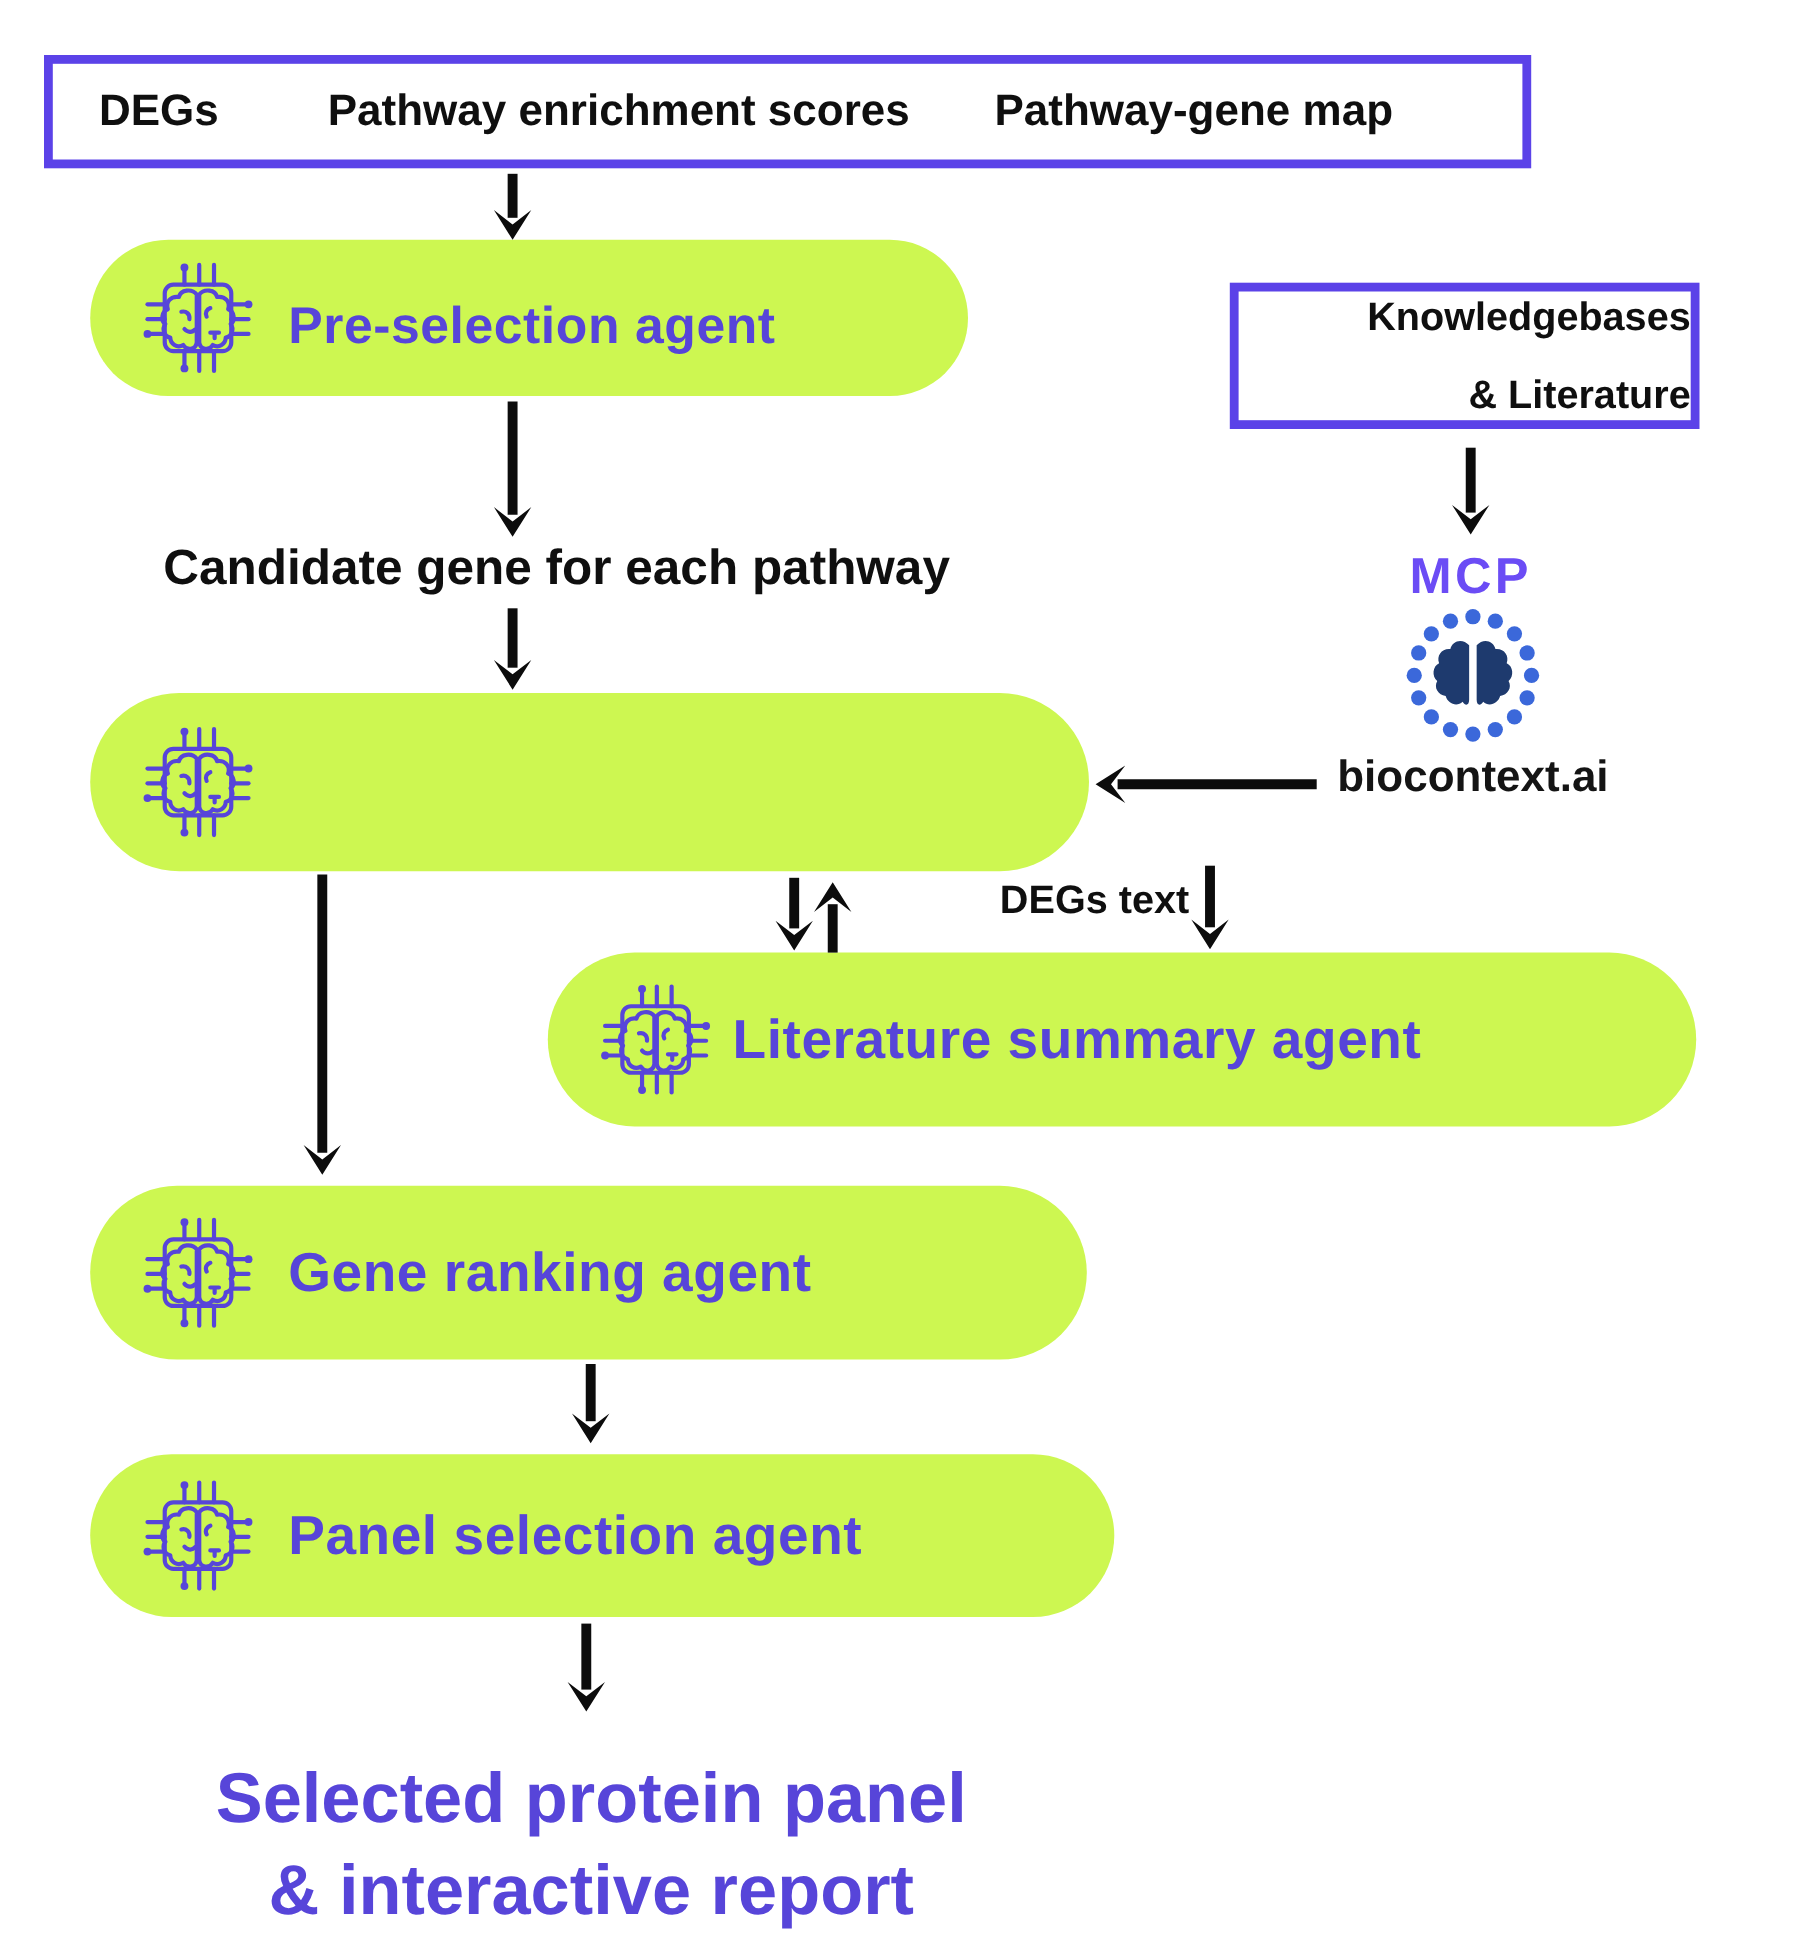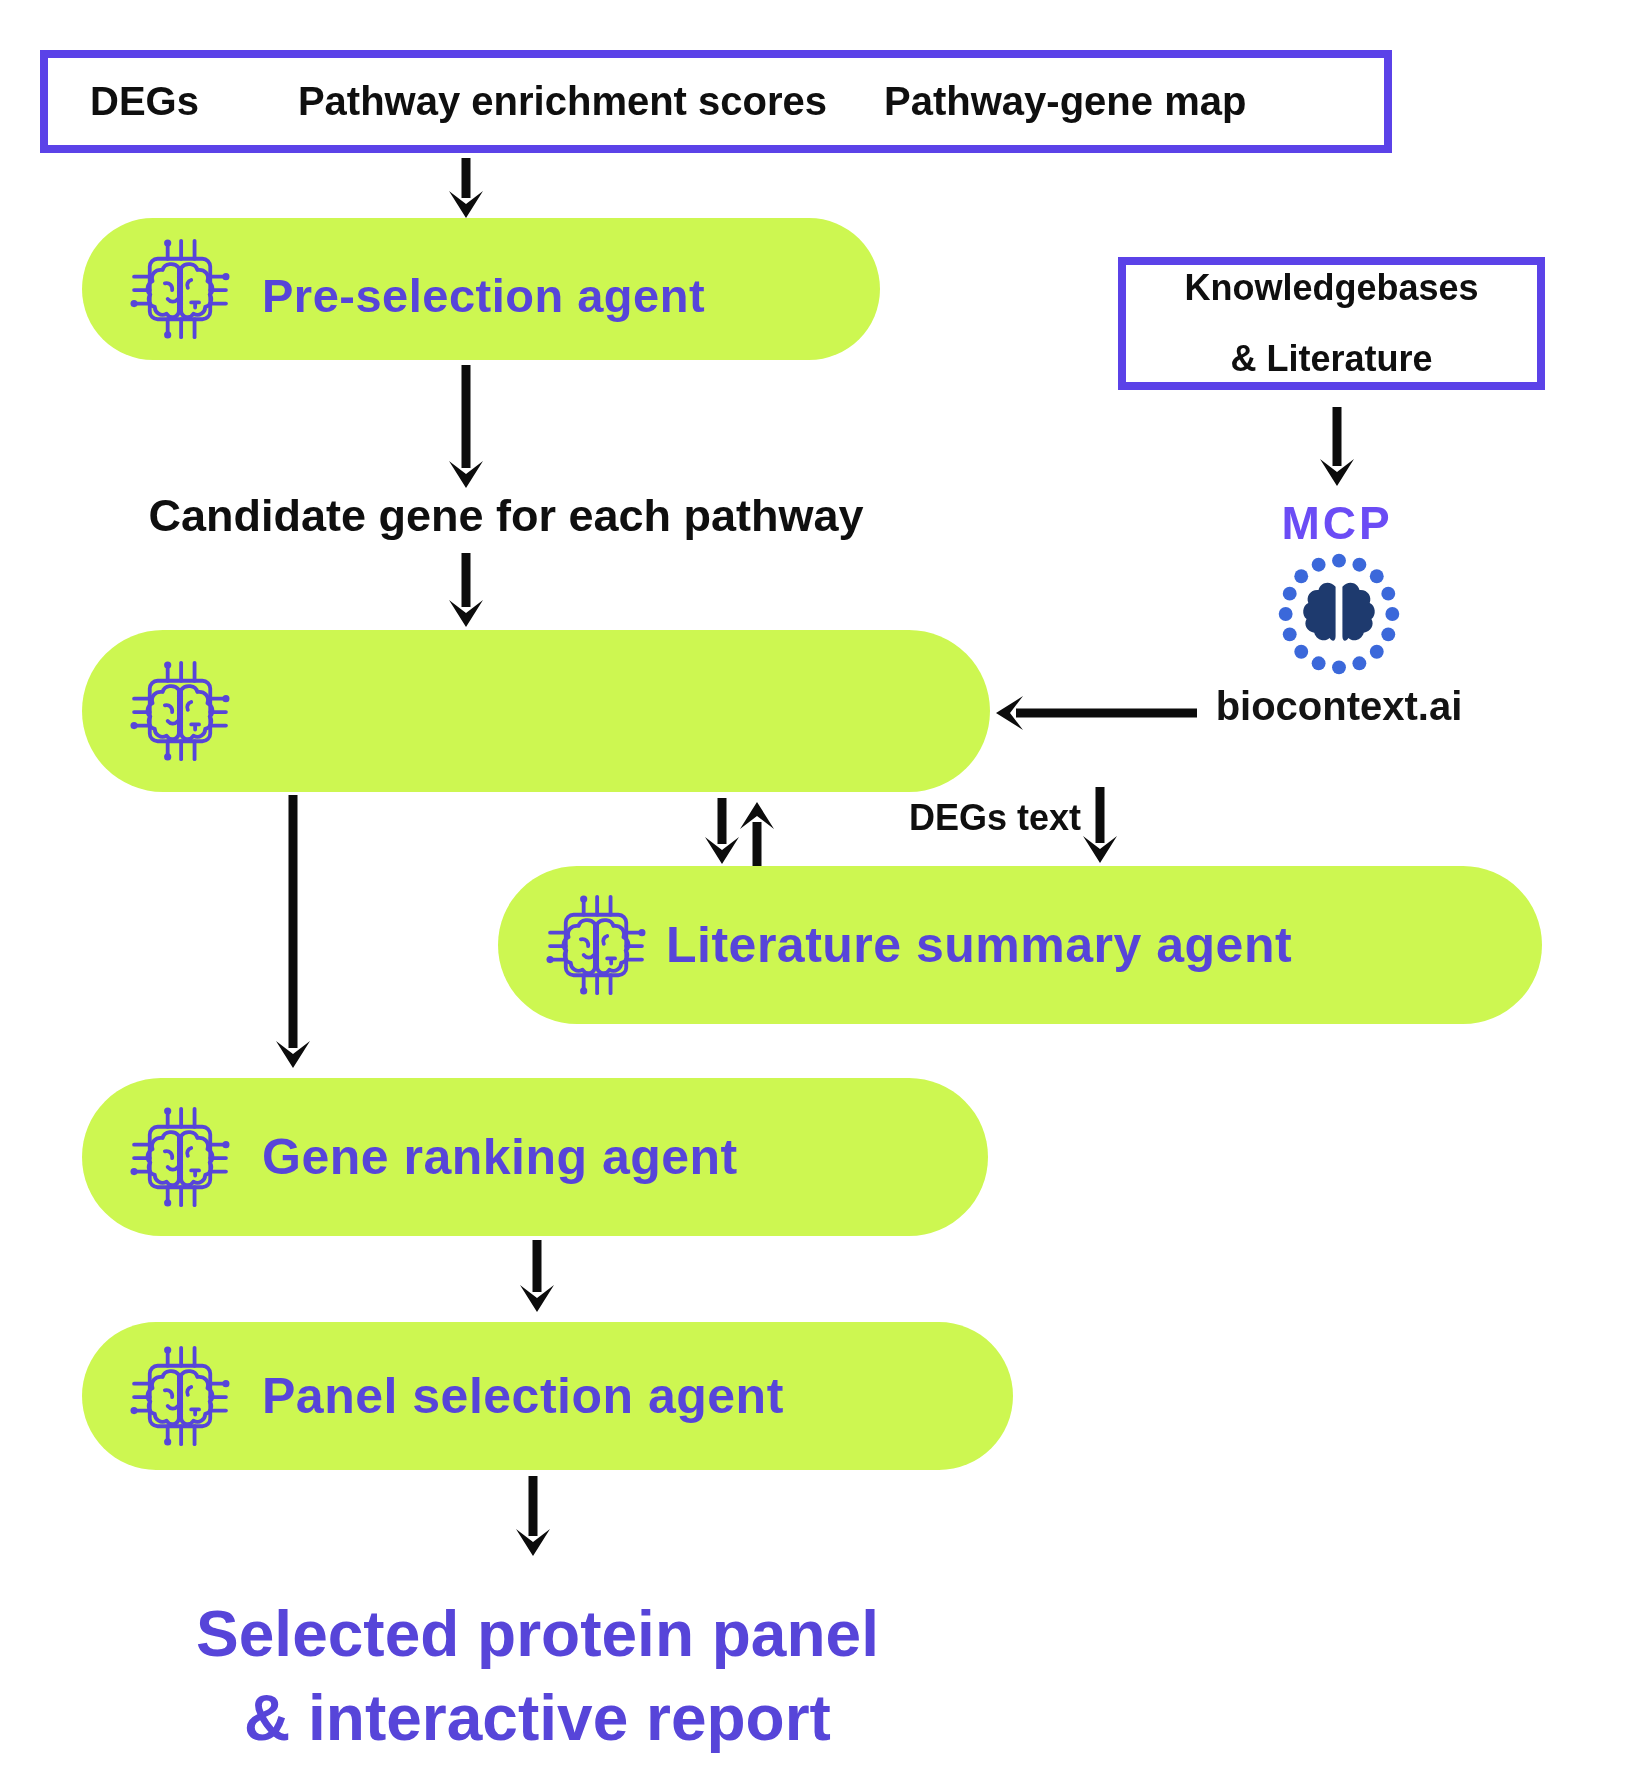--- a/index.html
+++ b/index.html
@@ -10,23 +10,23 @@
 
   
   .outline-box{
     position:absolute;box-sizing:border-box;border:8px solid #5b42e8;
     background:#ffffff;display:flex;align-items:center;gap:21px;
   }
   .inputs-box{left:40px;top:50px;width:1352px;height:103px;}
   .inputs-box span{font-weight:bold;font-size:40px;color:#0f0f0f;white-space:nowrap;}
   .inputs-box .i1{margin-left:42px;}
   .inputs-box .i2{margin-left:78px;}
-  .inputs-box .i3{margin-left:36px;}
-
-  .kb-box{left:1118px;top:257px;width:427px;height:133px;flex-direction:column;justify-content:center;}
+  .inputs-box .i3{margin-left:56px;}
+
+  .kb-box{left:1118px;top:257px;width:427px;height:133px;flex-direction:column;justify-content:center;align-items:flex-end;}
   .kb-box span{font-weight:bold;font-size:36px;line-height:1.38;color:#0f0f0f;text-align:center;white-space:nowrap;}
 
   
   .pill{
     position:absolute;background:#cdf751;display:flex;align-items:center;
     padding-left:42px;box-sizing:border-box;gap:26px;
   }
   .pill .label{font-weight:bold;font-size:50px;color:#5745d9;letter-spacing:0.5px;white-space:nowrap;}
   .pill-pre {left:82px; top:218px; width:798px; height:142px;border-radius:71px;}
   .pill-pre .label{font-size:47px;margin-top:12px;}

